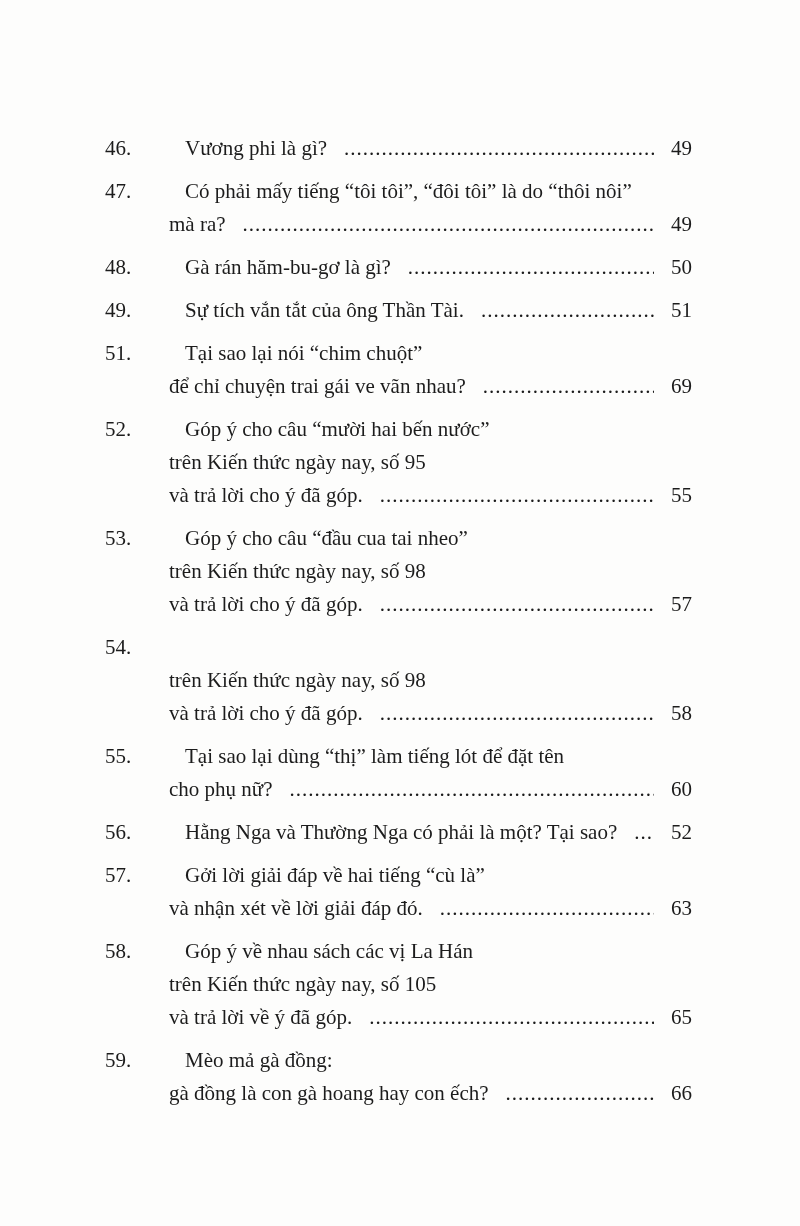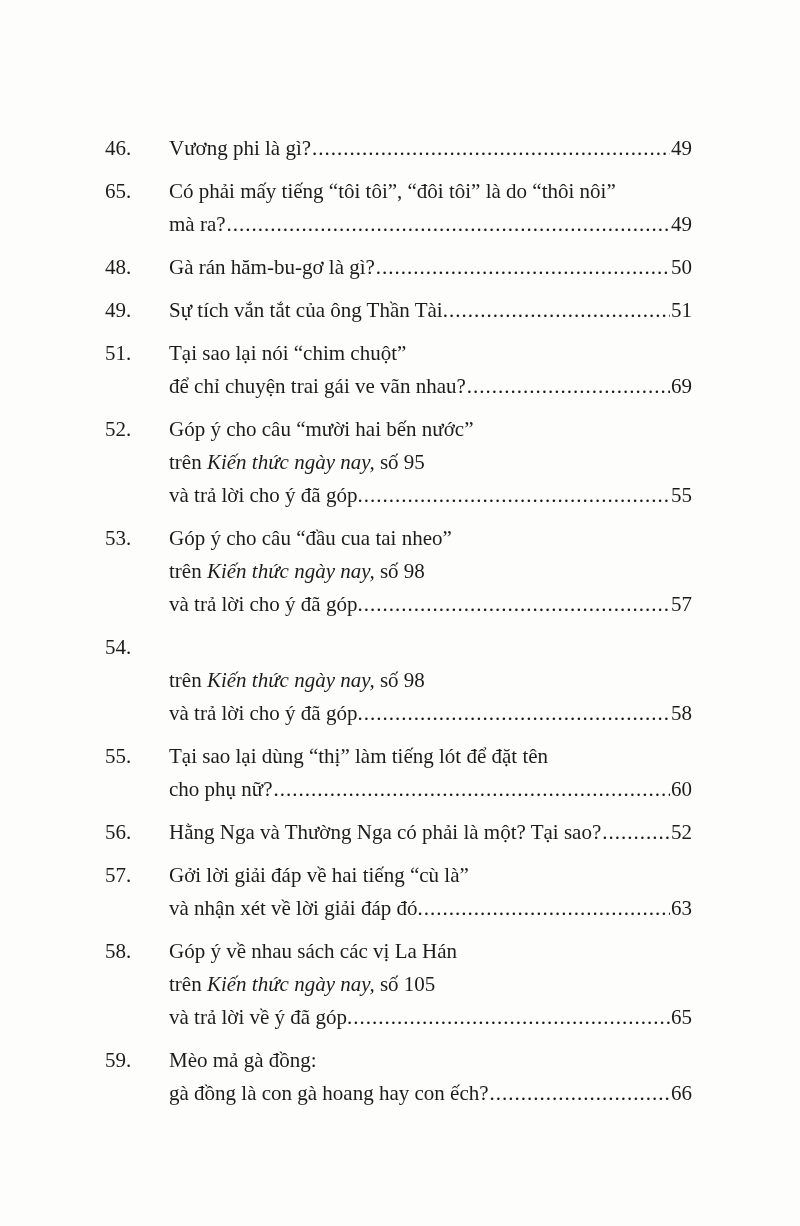--- a/index.html
+++ b/index.html
@@ -23,33 +23,33 @@
   }
   .entry {
     margin-bottom: 10px;
   }
   .line {
     display: flex;
     align-items: baseline;
     font-size: 21px;
     line-height: 33px;
     white-space: nowrap;
+    gap: 16px;
   }
   .num {
     flex: 0 0 64px;
     width: 64px;
   }
   .cont {
     margin-left: 64px;
   }
   .text {
     flex: 0 0 auto;
   }
   .italic {
-    font-style: italic;
   }
   .leader {
     flex: 1 1 auto;
     overflow: hidden;
     min-width: 10px;
     margin: 0 1px;
   }
   .leader::after {
     content: "......................................................................................................................................................................";
     letter-spacing: 1px;
@@ -67,21 +67,21 @@
       <div class="entry">
         <div class="line">
           <span class="num">46.</span>
           <span class="text"><span>Vương phi là gì?</span></span>
           <span class="leader"></span>
           <span class="pagenum">49</span>
         </div>
       </div>
       <div class="entry">
         <div class="line">
-          <span class="num">65.</span>
+          <span class="num">47.</span>
           <span class="text"><span>Có phải mấy tiếng “tôi tôi”, “đôi tôi” là do “thôi nôi”</span></span>
         </div>
         <div class="line cont">
           <span class="text"><span>mà ra?</span></span>
           <span class="leader"></span>
           <span class="pagenum">49</span>
         </div>
       </div>
       <div class="entry">
         <div class="line">

